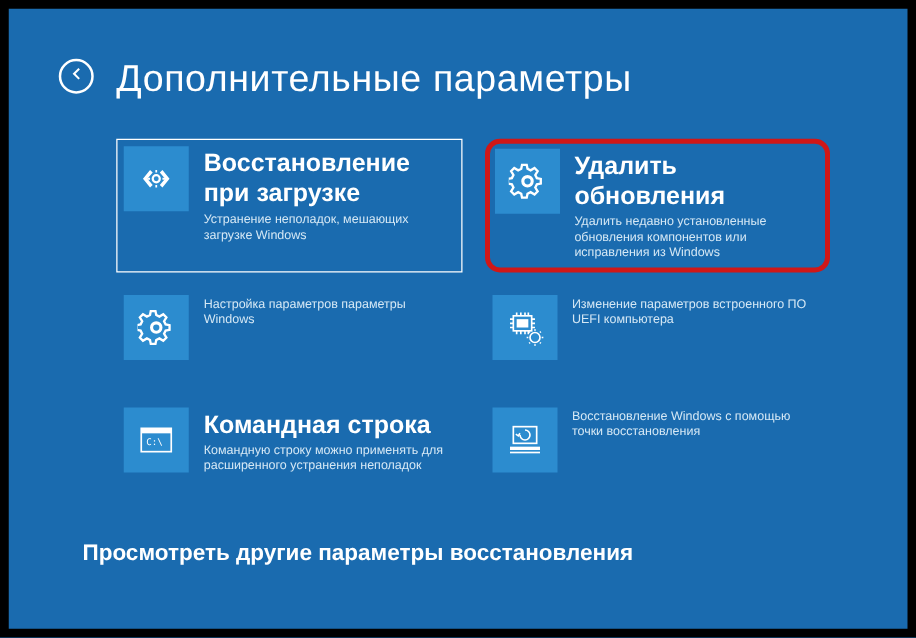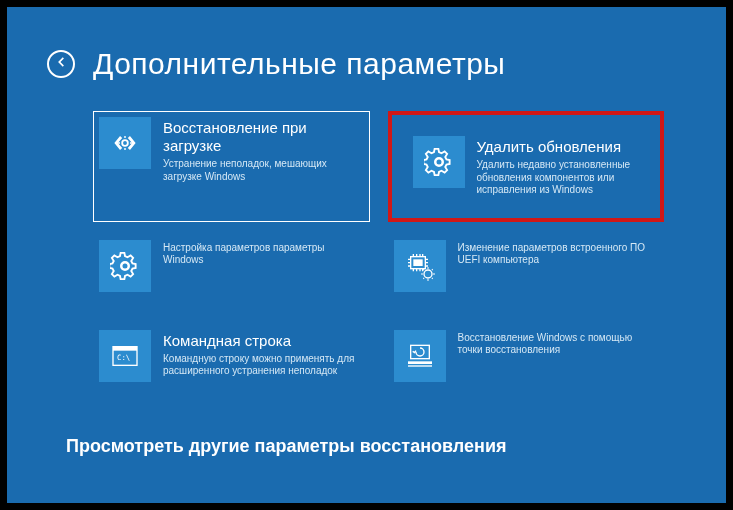--- a/index.html
+++ b/index.html
@@ -13,21 +13,21 @@
     .screen {
       width: 100%;
       height: 100%;
       background: #1a6baf;
       color: #fff;
       padding: 40px 40px 20px 40px;
       position: relative;
     }
     .header {
       display: flex;
-      align-items: center;
+      align-items: flex-start;
       gap: 18px;
       margin-bottom: 30px;
     }
     .back-btn {
       width: 28px;
       height: 28px;
       border: 2px solid #fff;
       border-radius: 50%;
       display: flex;
       align-items: center;
@@ -55,39 +55,39 @@
       padding: 6px;
       cursor: pointer;
       min-height: 78px;
     }
     .tile.selected {
       border: 1px solid #fff;
       padding: 5px;
     }
     .tile.highlighted {
       border: 4px solid #d01717;
-      border-radius: 0;
-      padding: 21px;
+      border-radius: 12px;
+      padding: 4px;
     }
     .tile-icon {
       width: 52px;
       height: 52px;
       background: #2c8ccf;
       display: flex;
       align-items: center;
       justify-content: center;
       flex-shrink: 0;
     }
     .tile-text {
       padding-top: 2px;
       padding-right: 4px;
     }
     .tile-title {
-      font-size: 15px;
-      font-weight: 400;
+      font-size: 20px;
+      font-weight: 700;
       line-height: 1.2;
       margin-bottom: 3px;
     }
     .tile-desc {
       font-size: 10px;
       line-height: 1.25;
       color: #d5e8f5;
       font-weight: 300;
     }
     .footer-link {

